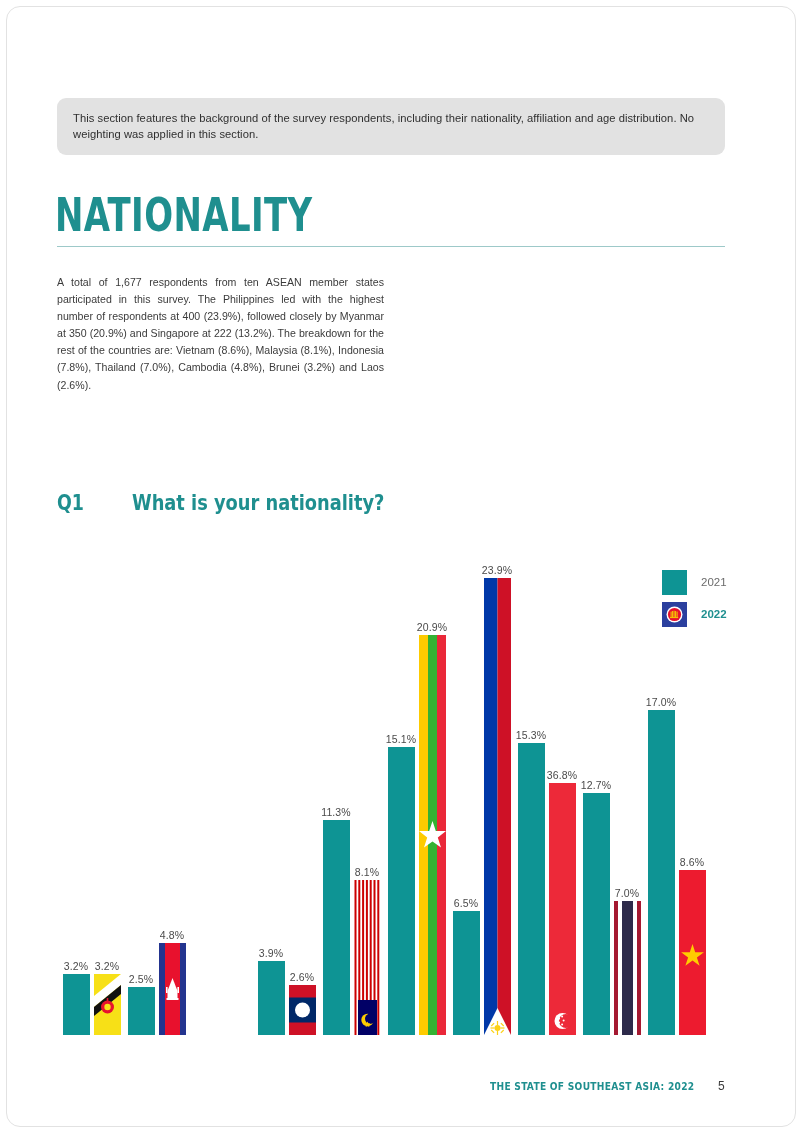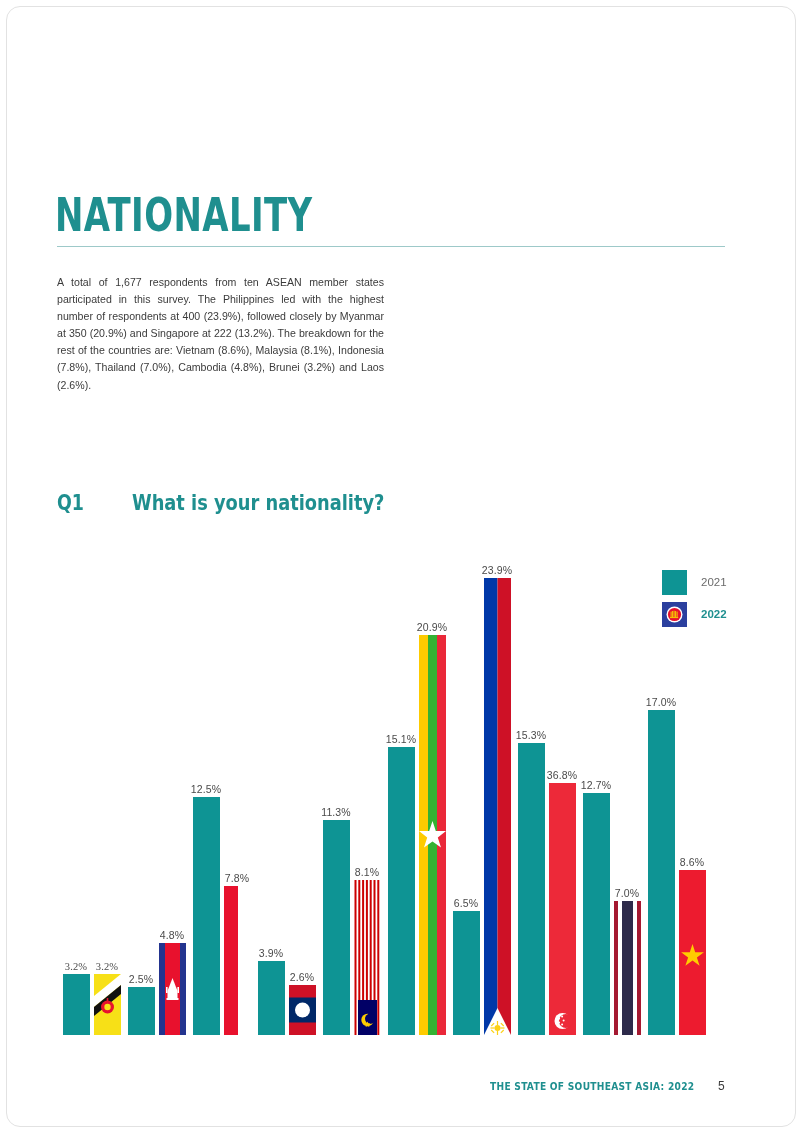--- a/index.html
+++ b/index.html
@@ -212,20 +212,23 @@
     color:#3a3a3a;
   }
 </style>
 </head>
 <body>
 
 <div class="page">
   <div class="page-frame"></div>
 
 
+  <div class="note-box">
+    <p>This section features the background of the survey respondents, including their nationality, affiliation and age distribution. No weighting was applied in this section.</p>
+  </div>
 
   <div class="big-title">NATIONALITY</div>
   <div class="title-rule"></div>
 
   <div class="intro">A total of 1,677 respondents from ten ASEAN member states participated in this survey. The Philippines led with the highest number of respondents at 400 (23.9%), followed closely by Myanmar at 350 (20.9%) and Singapore at 222 (13.2%). The breakdown for the rest of the countries are: Vietnam (8.6%), Malaysia (8.1%), Indonesia (7.8%), Thailand (7.0%), Cambodia (4.8%), Brunei (3.2%) and Laos (2.6%).</div>
 
   <div class="q-head">
     <span class="q-num">Q1</span>
     <span class="q-text">What is your nationality?</span>
   </div>
@@ -250,21 +253,21 @@
             <rect x="8.0" y="15.1" width="8.2" height="1.0"></rect>
           </g>
         </svg>
       </div>
       <div class="legend-label">2022</div>
     </div>
   </div>
 
   <div class="chart">
 
-    <div class="group" style="left:6px;width:60px;height:100%;font-family:Liberation Serif, serif;">
+    <div class="group" style="left:6px;width:60px;height:100%;">
       <div class="bar teal" style="left:0px;width:27px;height:61px;"></div>
       <div class="bar-label" style="left:13px;bottom:63px;">3.2%</div>
       <div class="bar" style="left:31px;width:27px;height:61px;">
         <div class="flag">
           <svg width="27" height="61" viewBox="0 0 27 61" preserveAspectRatio="none">
             <rect width="27" height="61" fill="#f7e017"></rect>
             <polygon points="0,22 27,0 27,11 0,33" fill="#ffffff"></polygon>
             <polygon points="0,33 27,11 27,20 0,42" fill="#111111"></polygon>
             <g transform="translate(13.5,33)">
               <circle r="6.5" fill="#e8112d"></circle>
@@ -292,33 +295,20 @@
               <polygon points="0,-11 -5,2 5,2"></polygon>
               <rect x="-6.5" y="-2" width="1.6" height="6"></rect>
               <rect x="4.9" y="-2" width="1.6" height="6"></rect>
             </g>
           </svg>
         </div>
       </div>
       <div class="bar-label" style="left:44px;bottom:94px;">4.8%</div>
     </div>
 
-    <div class="group" style="left:136px;width:60px;height:100%;">
-      <div class="bar teal" style="left:0px;width:27px;height:238px;"></div>
-      <div class="bar-label" style="left:13px;bottom:240px;">12.5%</div>
-      <div class="bar" style="left:31px;width:27px;height:149px;">
-        <div class="flag">
-          <div class="stripeset">
-            <div style="width:50%;background:#e8112d;"></div>
-            <div style="width:50%;background:#ffffff;"></div>
-          </div>
-        </div>
-      </div>
-      <div class="bar-label" style="left:44px;bottom:151px;">7.8%</div>
-    </div>
 
     <div class="group" style="left:201px;width:60px;height:100%;">
       <div class="bar teal" style="left:0px;width:27px;height:74px;"></div>
       <div class="bar-label" style="left:13px;bottom:76px;">3.9%</div>
       <div class="bar" style="left:31px;width:27px;height:50px;">
         <div class="flag">
           <svg width="27" height="50" viewBox="0 0 27 50" preserveAspectRatio="none">
             <rect width="27" height="50" fill="#ce1126"></rect>
             <rect x="0" y="12.5" width="27" height="25" fill="#002868"></rect>
             <circle cx="13.5" cy="25" r="7.5" fill="#ffffff"></circle>

